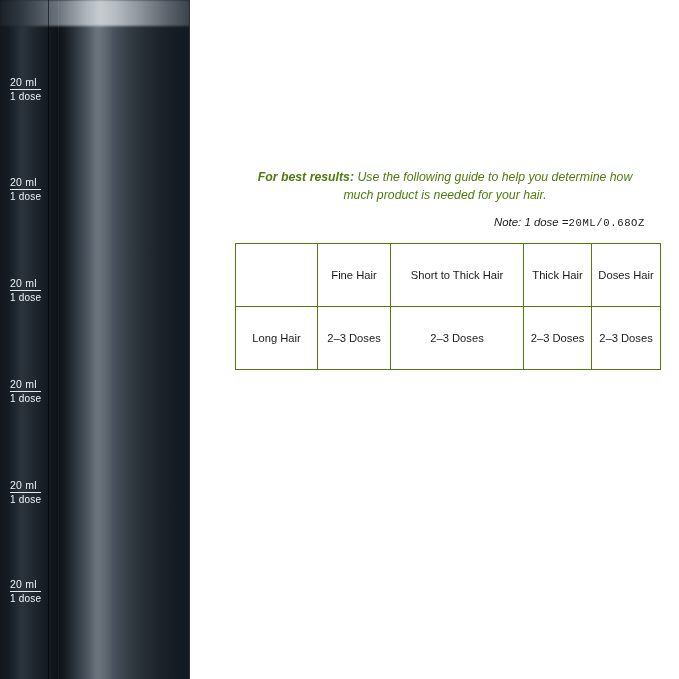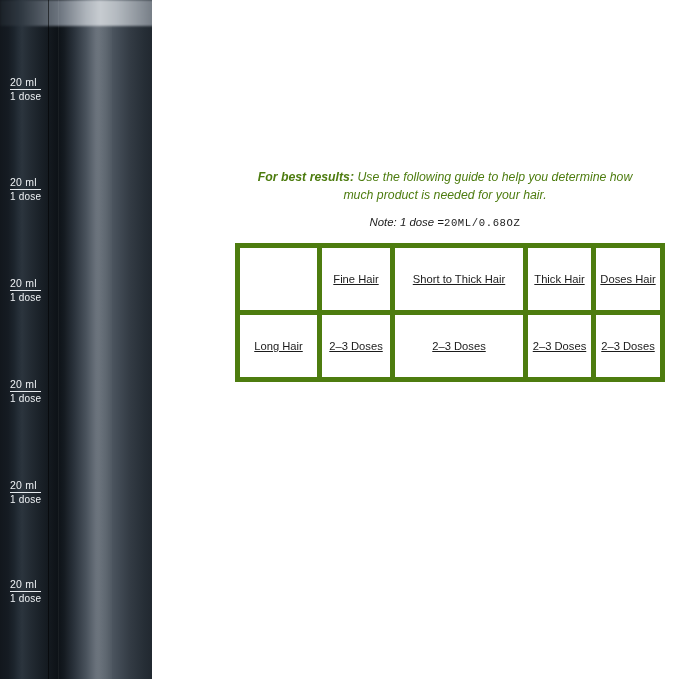--- a/index.html
+++ b/index.html
@@ -13,21 +13,21 @@
     font-family: "Liberation Sans", sans-serif;
     overflow: hidden;
     position: relative;
   }
 
   
   #photo-panel {
     position: absolute;
     left: 0;
     top: 0;
-    width: 152px;
+    width: 190px;
     height: 679px;
     overflow: hidden;
     background: #0e1318;
   }
   
   #bottle-body {
     position: absolute;
     left: 0;
     top: 0;
     width: 190px;
@@ -144,21 +144,21 @@
   }
   #best-results .lead {
     font-weight: bold;
   }
 
   #note-line {
     position: absolute;
     left: 55px;
     top: 216px;
     width: 400px;
-    text-align: center;
+    text-align: right;
     font-size: 11.4px;
     color: #1b1b1b;
     font-style: italic;
   }
   #note-line .mono {
     font-family: "Liberation Mono", monospace;
     font-style: normal;
     letter-spacing: 0.6px;
     font-size: 10.6px;
   }
@@ -166,28 +166,27 @@
   
   #dose-table {
     position: absolute;
     left: 45px;
     top: 243px;
     width: 425px;
     border-collapse: collapse;
     table-layout: fixed;
   }
   #dose-table td {
-    border: 5px solid #4d7c0f;
+    border: 1px solid #4d7c0f;
     text-align: center;
     vertical-align: middle;
     font-size: 11.2px;
     color: #1b1b1b;
     line-height: 15px;
     padding: 4px 3px;
-    text-decoration: underline;
   }
   #dose-table tr.head-row td { height: 54px; }
   #dose-table tr.body-row td { height: 54px; }
   #dose-table col.c0 { width: 82px; }
   #dose-table col.c1 { width: 73px; }
   #dose-table col.c2 { width: 133px; }
   #dose-table col.c3 { width: 68px; }
   #dose-table col.c4 { width: 69px; }
 </style>
 </head>

